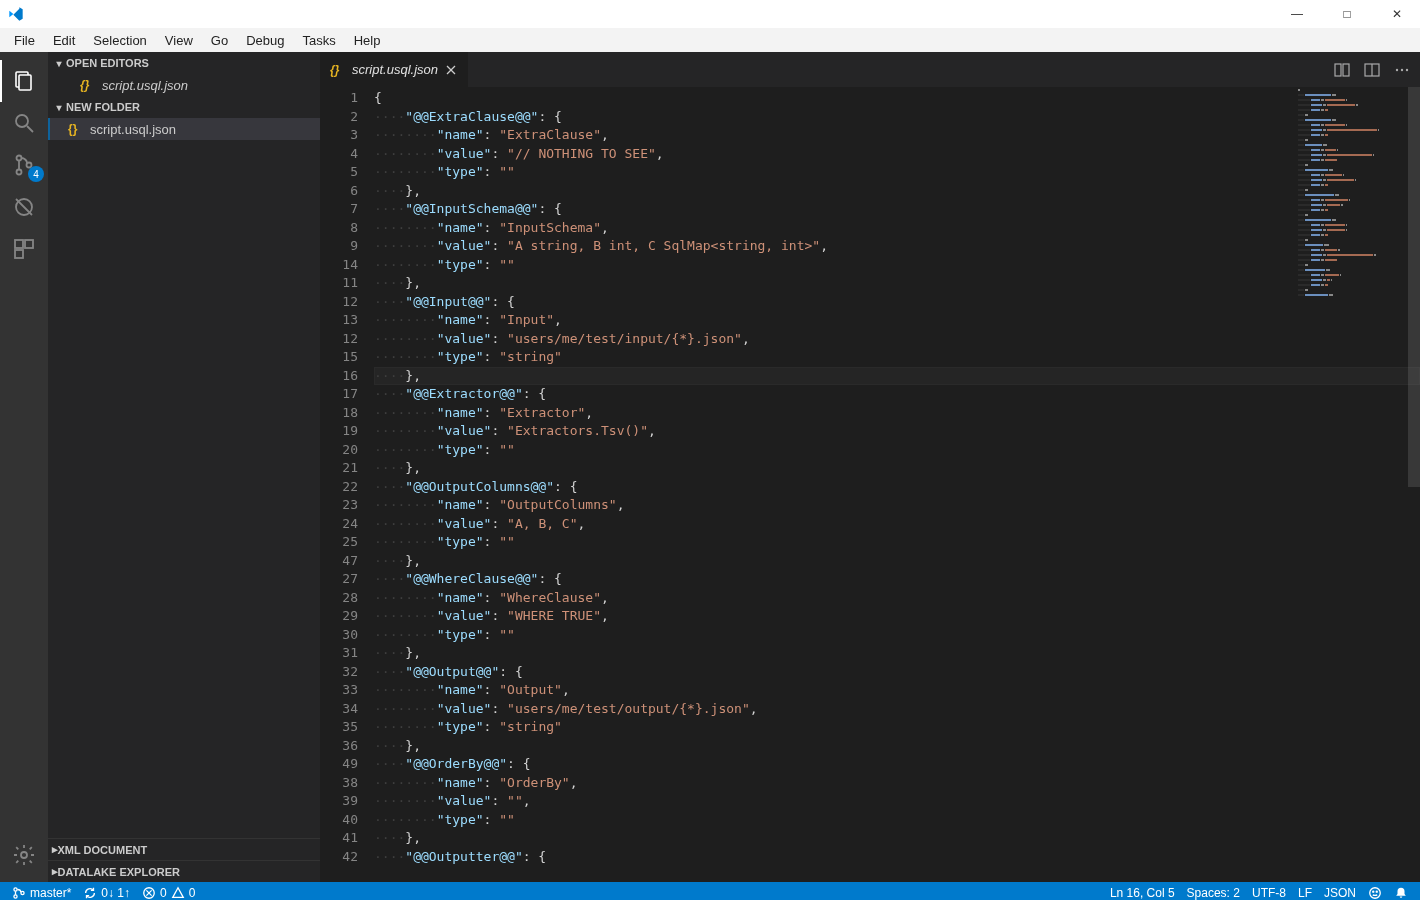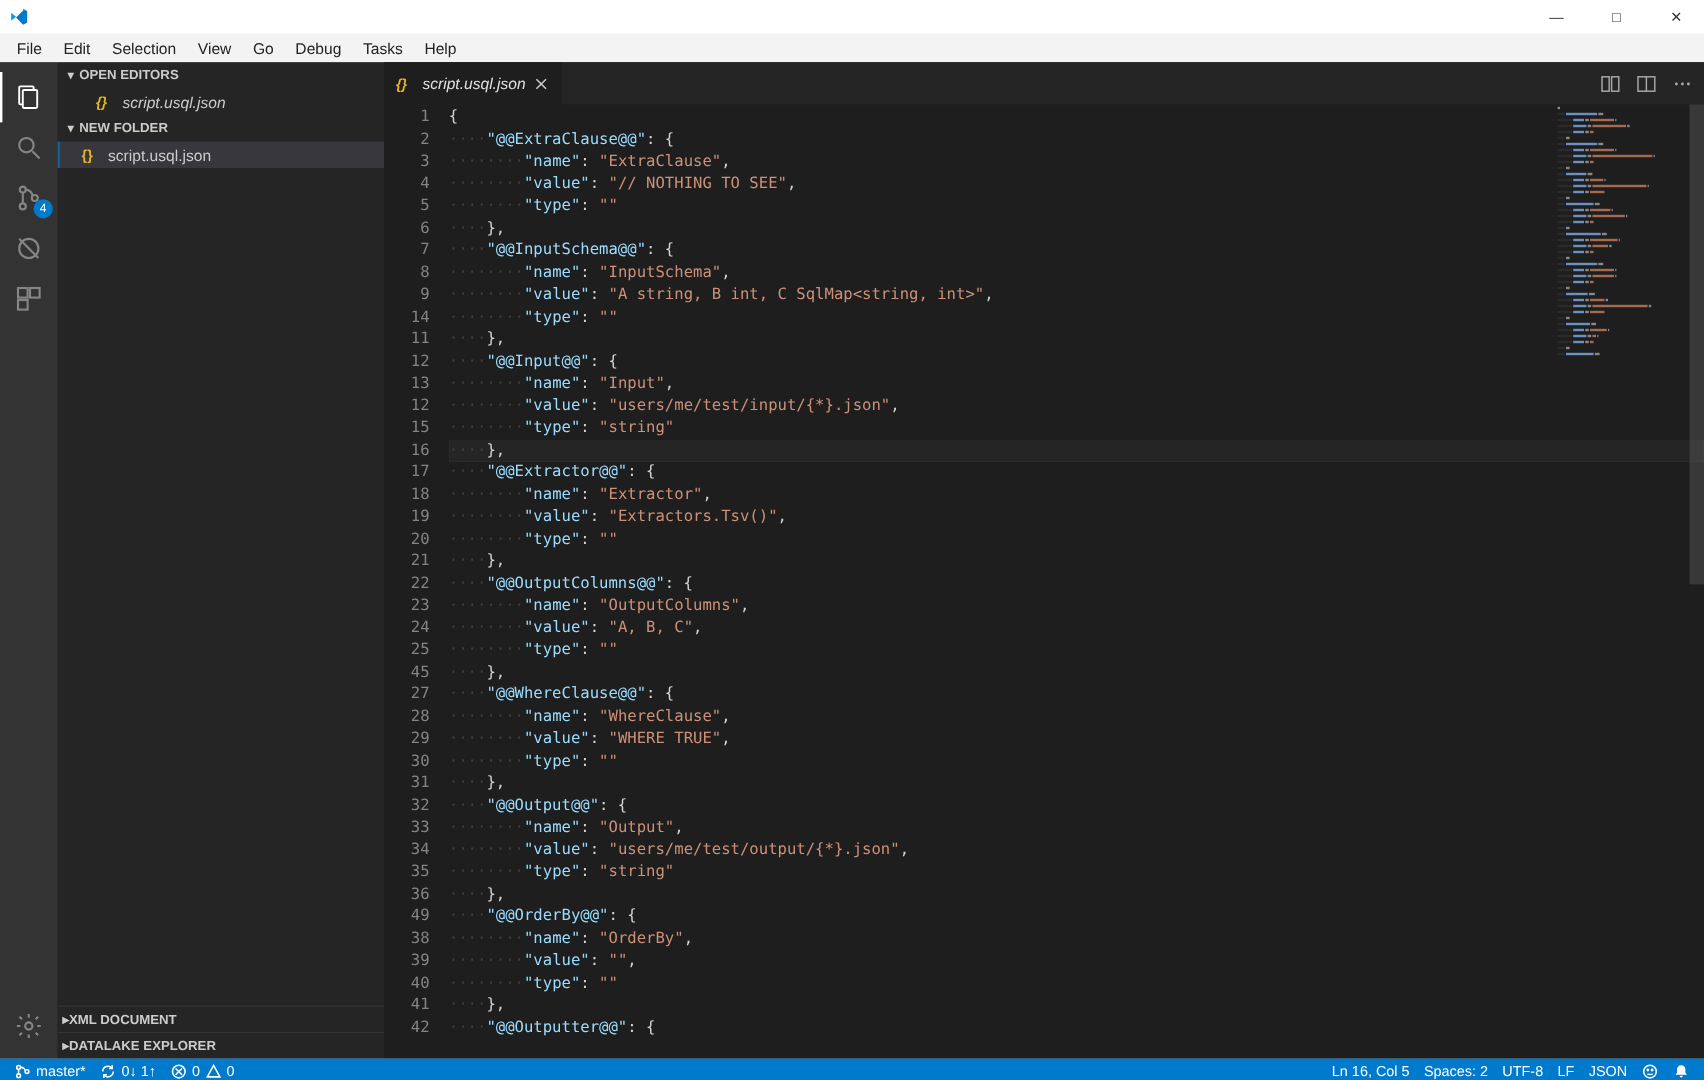--- a/index.html
+++ b/index.html
@@ -249,21 +249,21 @@
           <div class="ln">16</div>
           <div class="ln">17</div>
           <div class="ln">18</div>
           <div class="ln">19</div>
           <div class="ln">20</div>
           <div class="ln">21</div>
           <div class="ln">22</div>
           <div class="ln">23</div>
           <div class="ln">24</div>
           <div class="ln">25</div>
-          <div class="ln">45</div>
+          <div class="ln">47</div>
           <div class="ln">27</div>
           <div class="ln">28</div>
           <div class="ln">29</div>
           <div class="ln">30</div>
           <div class="ln">31</div>
           <div class="ln">32</div>
           <div class="ln">33</div>
           <div class="ln">34</div>
           <div class="ln">35</div>
           <div class="ln">36</div>

